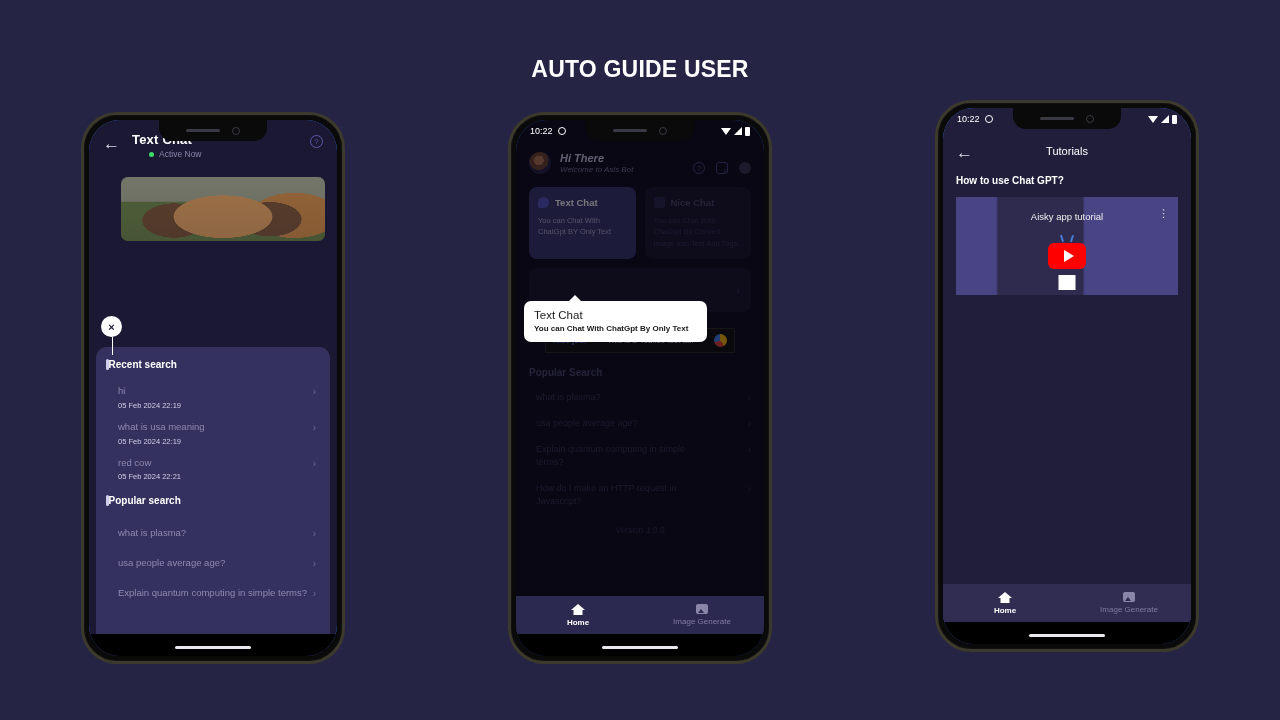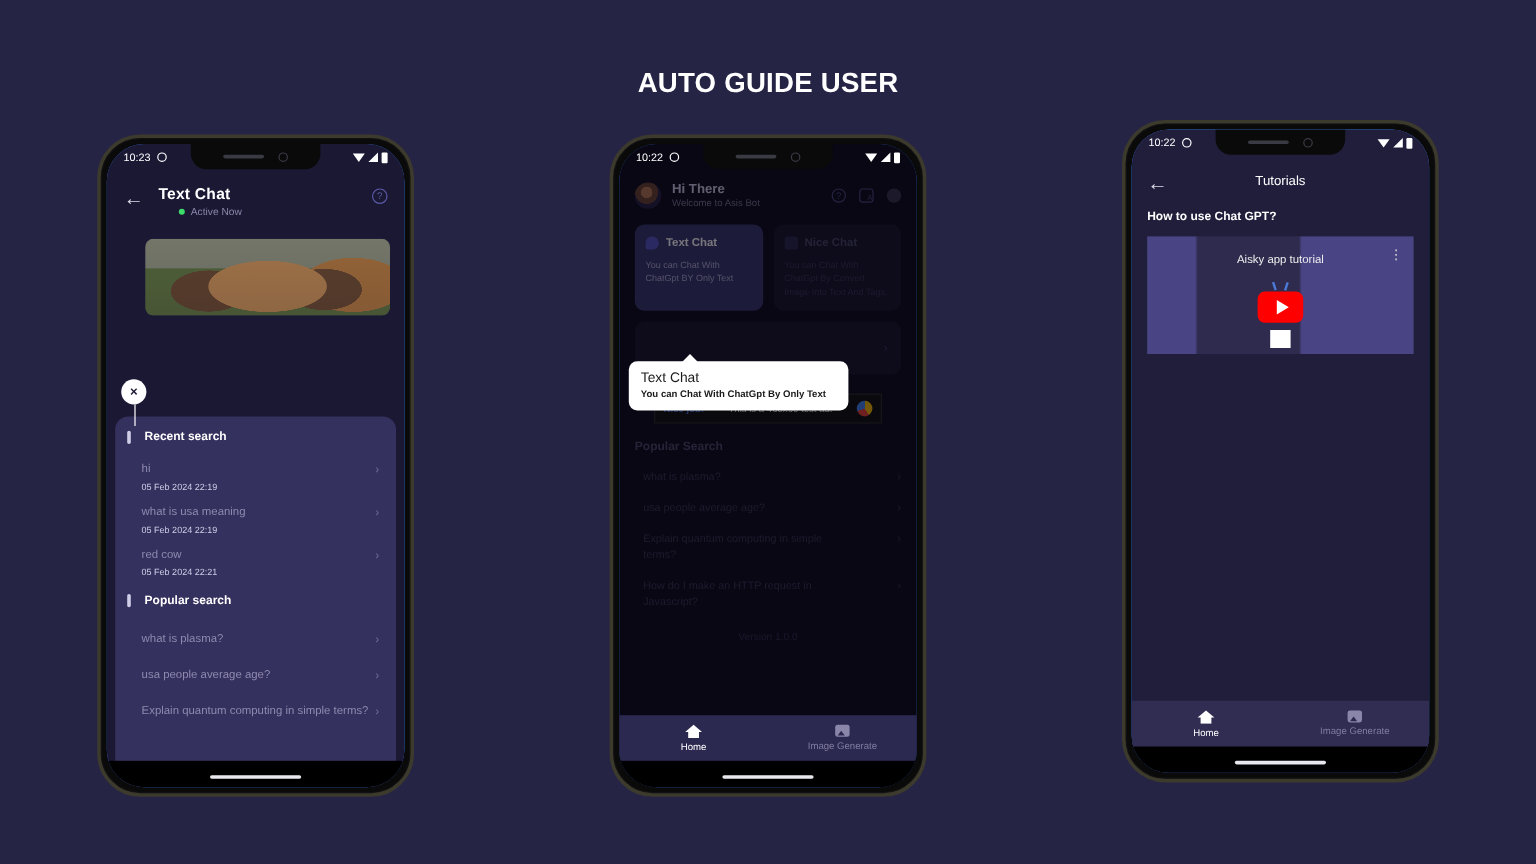--- a/index.html
+++ b/index.html
@@ -150,39 +150,39 @@
     content: ""; position: absolute; top: 21px; left: 50%;
     width: 1.3px; height: 18px; background: #fff;
   }
 
   .search-panel {
     position: absolute; left: 7px; right: 7px; bottom: 0; top: 227px;
     background: #35315e; border-radius: 11px 11px 0 0;
     padding: 12px 0 0 0; overflow: hidden; z-index: 3;
   }
   .sec-head {
-    display: flex; align-items: center; gap: 12px;
+    display: flex; align-items: center; gap: 0;
     padding-left: 10px; margin-bottom: 4px;
   }
   .sec-bar { width: 2.5px; height: 11px; background: #cfcde8; border-radius: 2px; }
   .sec-head span { color: #fff; font-size: 10px; font-weight: bold; }
   .srow {
     display: flex; align-items: flex-start; justify-content: space-between;
     padding: 11px 14px 0 22px;
   }
   .srow .q { color: #8e8ab0; font-size: 9.5px; line-height: 1.35; }
   .srow .t { color: #cfcde8; font-size: 7.5px; margin-top: 3px; }
   .chev { color: #6f6b99; font-size: 10px; margin-top: 1px; }
   .gap-pop { margin-top: 14px; }
   .prow { padding: 17px 14px 0 22px; }
 
   
   .s2 { position: absolute; inset: 0; background: #0e0c1d; }
   .s2-dim { position: absolute; inset: 0; background: rgba(5,4,12,.55); z-index: 2; }
-  .h2-head { display: flex; align-items: center; gap: 9px; padding: 10px 13px 0 13px; }
+  .h2-head { display: flex; align-items: flex-end; gap: 9px; padding: 10px 13px 0 13px; font-style: italic; }
   .h2-av {
     width: 22px; height: 22px; border-radius: 50%;
     background: radial-gradient(circle at 45% 38%, #b87a52 0 26%, #6e4631 27% 52%, #262348 53%);
   }
   .h2-hi { color: #cfcde8; font-size: 11px; font-weight: bold; }
   .h2-sub { color: #7b7798; font-size: 8px; margin-top: 1px; }
   .h2-icons { margin-left: auto; display: flex; align-items: center; gap: 11px; }
   .ic-circ {
     width: 12px; height: 12px; border-radius: 50%;
     border: 1.2px solid #4a4880; color: #4a4880;
@@ -277,21 +277,21 @@
   .v-white { position: absolute; left: 50%; transform: translateX(-50%); bottom: 5px; width: 17px; height: 15px; background: #fff; }
 
   
   .botnav {
     position: absolute; left: 0; right: 0; bottom: 22px; height: 38px;
     background: #302c52; display: flex; z-index: 6;
   }
   .botnav.dim { background: #2c2950; }
   .nav-item { flex: 1; display: flex; flex-direction: column; align-items: center; justify-content: center; gap: 3px; }
   .nav-lbl { font-size: 8px; }
-  .nav-item.on .nav-lbl { color: #fff; font-weight: normal; }
+  .nav-item.on .nav-lbl { color: #fff; font-weight: bold; }
   .nav-item.off .nav-lbl { color: #807ca0; }
   .ic-home { width: 13px; height: 11px; position: relative; }
   .ic-home::before {
     content: ""; position: absolute; top: 0; left: 50%; transform: translateX(-50%);
     border-left: 7px solid transparent; border-right: 7px solid transparent;
     border-bottom: 6px solid #fff;
   }
   .ic-home::after {
     content: ""; position: absolute; bottom: 0; left: 50%; transform: translateX(-50%);
     width: 9px; height: 6px; background: #fff;
@@ -308,31 +308,20 @@
 </head>
 <body>
 
 <div class="stage">
 
   <div class="panel p1">
     <div class="phone">
       <div class="screen">
         <div class="s1">
 
-          <div class="statusbar">
-            <div class="sb-left">
-              <span>10:23</span>
-              <span class="sb-dot"></span>
-            </div>
-            <div class="sb-right">
-              <span class="ic-wifi"></span>
-              <span class="ic-sig"></span>
-              <span class="ic-bat"></span>
-            </div>
-          </div>
 
           <div class="chat-head">
             <div class="back-arrow">←</div>
             <div>
               <div class="chat-title">Text Chat</div>
               <div class="chat-sub">
                 <span class="green-dot"></span>
                 <span>Active Now</span>
               </div>
             </div>

